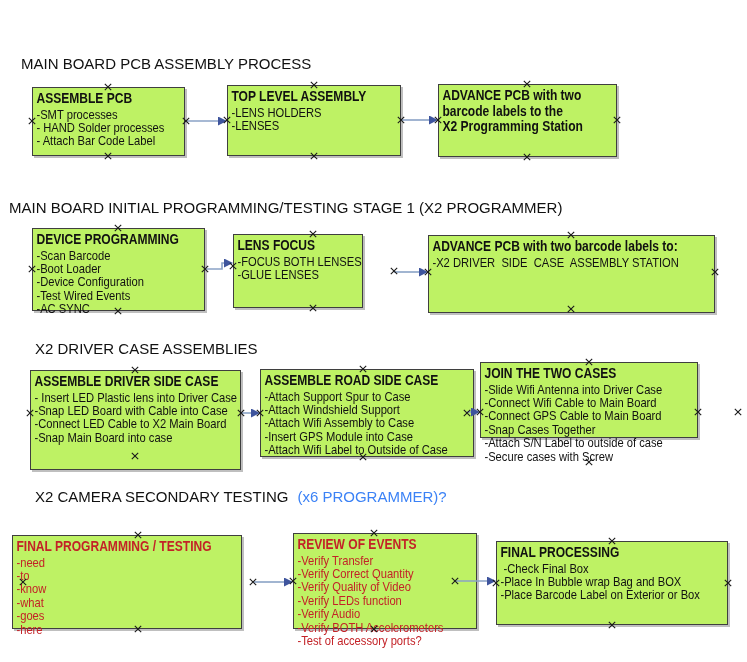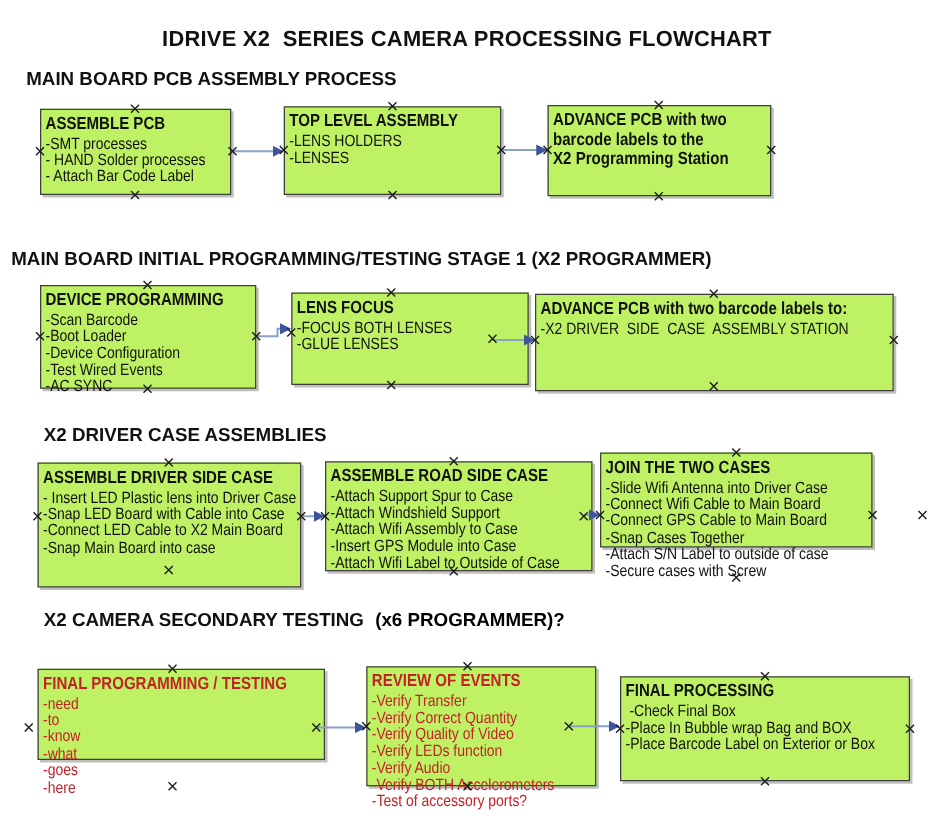--- a/index.html
+++ b/index.html
@@ -6,23 +6,23 @@
   #canvas {
     position:relative; width:747px; height:662px; overflow:hidden;
     background:#ffffff; color:#111;
     font-family:"Liberation Sans", sans-serif;
   }
   .main-title {
     position:absolute; top:21px; left:0; width:747px; text-align:center;
     font-size:17.5px; font-weight:bold; letter-spacing:.2px; white-space:pre;
   }
   .sec-heading {
-    position:absolute; font-size:15px; font-weight:bold; white-space:nowrap;
-  }
-  .heading-suffix { color:#000000; padding-left:9px; }
+    position:absolute; font-size:15px; font-weight:normal; white-space:nowrap;
+  }
+  .heading-suffix { color:#3b82f6; padding-left:9px; }
   .h-s1{left:21px; top:55px}
   .h-s2{left:9px; top:199px}
   .h-s3{left:35px; top:340px}
   .h-s4{left:35px; top:488px}
 
   .box {
     position:absolute; box-sizing:border-box;
     background:#bef264; border:1.5px solid #3f3f3f;
     box-shadow:2px 2px 0 rgba(128,128,128,.5);
   }
@@ -34,39 +34,38 @@
     font-size:14px; font-weight:bold; line-height:15.5px;
     white-space:pre-line; margin-bottom:1px;
   }
   .box-items div { font-size:13px; line-height:13.4px; white-space:pre-wrap; }
   .red .box-title, .red .box-items div { color:#c32227; }
 
   .b-a1{left:32px; top:87px;  width:153px; height:69px}
   .b-a2{left:227px;top:85px;  width:174px; height:71px}
   .b-a3{left:438px;top:84px;  width:179px; height:73px}
   .b-b1{left:32px; top:228px; width:173px; height:83px}
-  .b-b2{left:233px;top:234px; width:190px; height:74px}
+  .b-b2{left:233px;top:234px; width:130px; height:74px}
   .b-b3{left:428px;top:235px; width:287px; height:78px}
   .b-c1{left:30px; top:370px; width:211px; height:100px}
   .b-c2{left:260px;top:369px; width:214px; height:88px}
   .b-c3{left:480px;top:362px; width:218px; height:76px}
-  .b-d1{left:30px; top:535px; width:230px; height:73px}
+  .b-d1{left:12px; top:535px; width:230px; height:94px}
   .b-d2{left:293px;top:533px; width:184px; height:96px}
   .b-d3{left:496px;top:541px; width:232px; height:84px}
 
   #overlay { position:absolute; left:0; top:0; z-index:5; pointer-events:none; }
   .arrow { stroke:#8aa2c6; stroke-width:1.6; fill:none; }
   .cp { stroke:#1a1a1a; stroke-width:1.1; fill:none; }
 </style>
 </head>
 <body>
 
 <div id="canvas">
 
-  <div class="main-title">IDRIVE X2  SERIES CAMERA PROCESSING FLOWCHART</div>
 
   <div class="sec-heading h-s1">MAIN BOARD PCB ASSEMBLY PROCESS</div>
   <div class="sec-heading h-s2">MAIN BOARD INITIAL PROGRAMMING/TESTING STAGE 1 (X2 PROGRAMMER)</div>
   <div class="sec-heading h-s3">X2 DRIVER CASE ASSEMBLIES</div>
   <div class="sec-heading h-s4"><span>X2 CAMERA SECONDARY TESTING</span><span class="heading-suffix">(x6 PROGRAMMER)?</span></div>
 
   <div class="box b-a1">
     <div class="box-inner">
       <div class="box-title">ASSEMBLE PCB</div>
       <div class="box-items">

